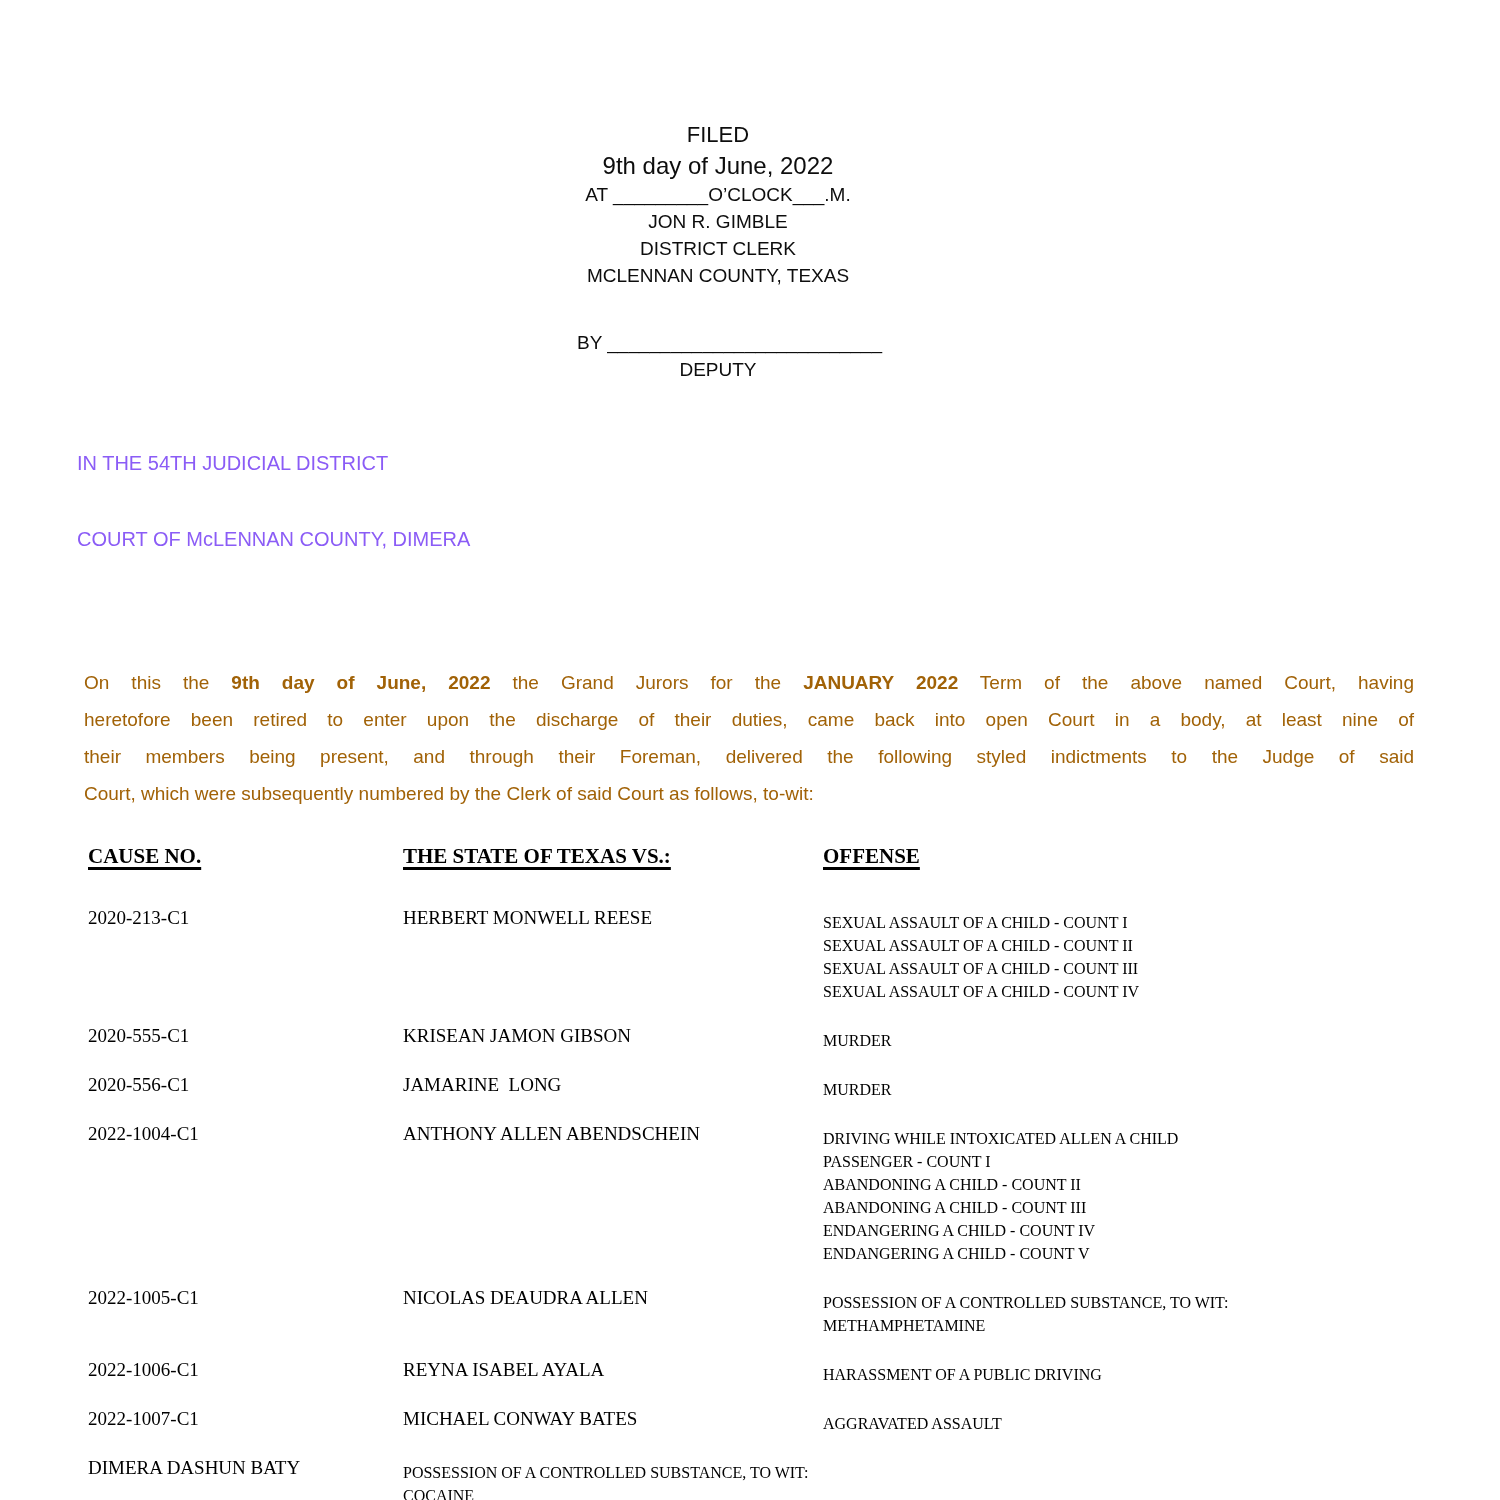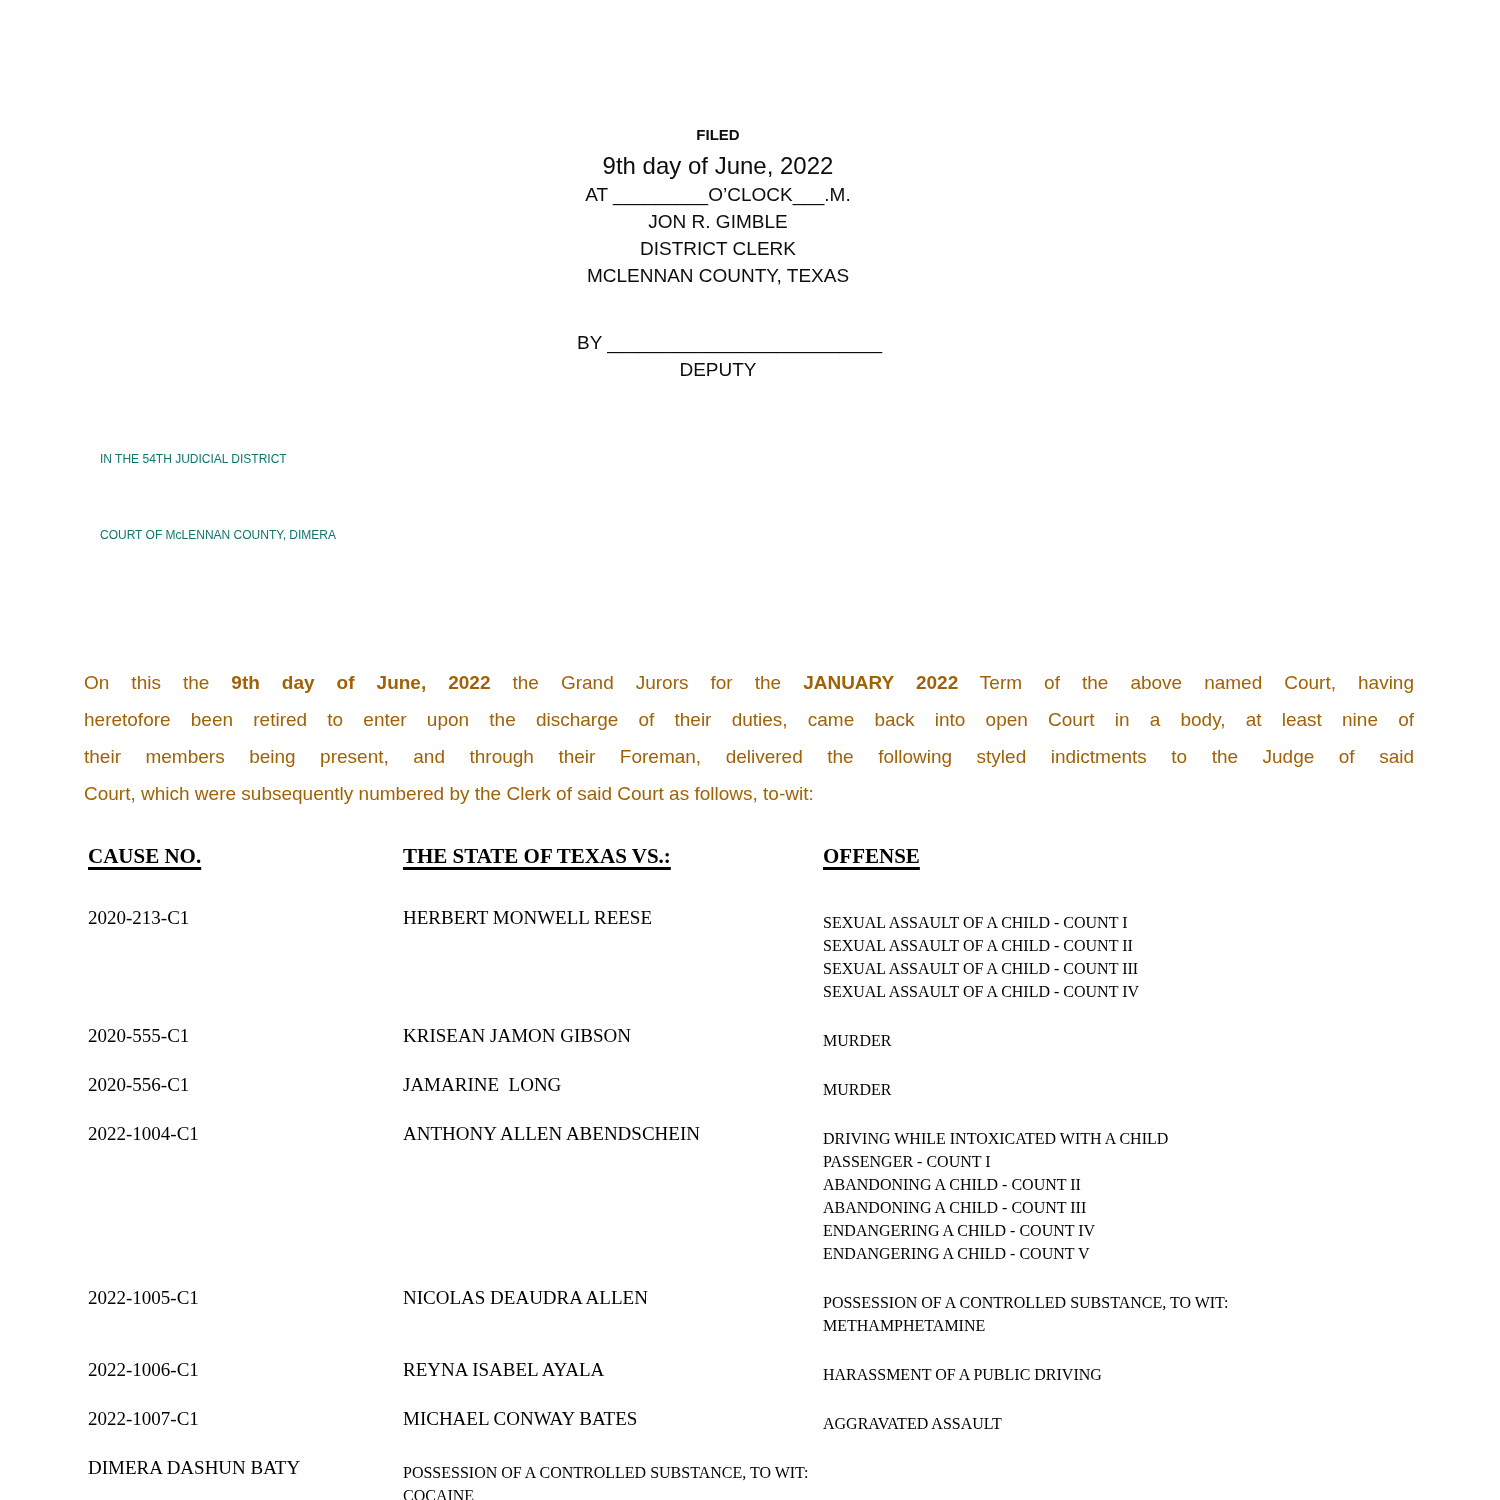--- a/index.html
+++ b/index.html
@@ -16,28 +16,28 @@
 
   
   .stamp {
     position: absolute;
     left: 537px;
     top: 120px;
     width: 362px;
     text-align: center;
     color: #0d0d0d;
   }
-  .stamp-filed   { font-size: 15px; font-weight: bold; line-height: 30px; }
+  .stamp-filed   { font-size: 22px; font-weight: normal; line-height: 30px; }
   .stamp-date    { font-size: 24px; line-height: 31px; }
   .stamp-line    { font-size: 19px; line-height: 27px; }
   .stamp-by      { font-size: 19px; line-height: 27px; text-align: left; padding-left: 40px; margin-top: 40px; }
   .stamp-deputy  { font-size: 19px; line-height: 27px; }
 
   
-  .court-line { position: absolute; left: 100px; font-size: 12px; color:#0f766e; }
+  .court-line { position: absolute; left: 77px; font-size: 20px; color:#8b5cf6; }
   .court-line-1 { top: 452px; }
   .court-line-2 { top: 528px; }
 
   
   .intro {
     position: absolute;
     left: 84px;
     top: 664px;
     width: 1330px;
     font-size: 19px;
@@ -138,21 +138,21 @@
       <div class="cell-name">JAMARINE  LONG</div>
       <div class="cell-off">
         <div class="offense-line">MURDER</div>
       </div>
     </div>
 
     <div class="trow">
       <div class="cell-cause">2022-1004-C1</div>
       <div class="cell-name">ANTHONY ALLEN ABENDSCHEIN</div>
       <div class="cell-off">
-        <div class="offense-line">DRIVING WHILE INTOXICATED WITH A CHILD</div>
+        <div class="offense-line">DRIVING WHILE INTOXICATED ALLEN A CHILD</div>
         <div class="offense-line">PASSENGER - COUNT I</div>
         <div class="offense-line">ABANDONING A CHILD - COUNT II</div>
         <div class="offense-line">ABANDONING A CHILD - COUNT III</div>
         <div class="offense-line">ENDANGERING A CHILD - COUNT IV</div>
         <div class="offense-line">ENDANGERING A CHILD - COUNT V</div>
       </div>
     </div>
 
     <div class="trow">
       <div class="cell-cause">2022-1005-C1</div>

